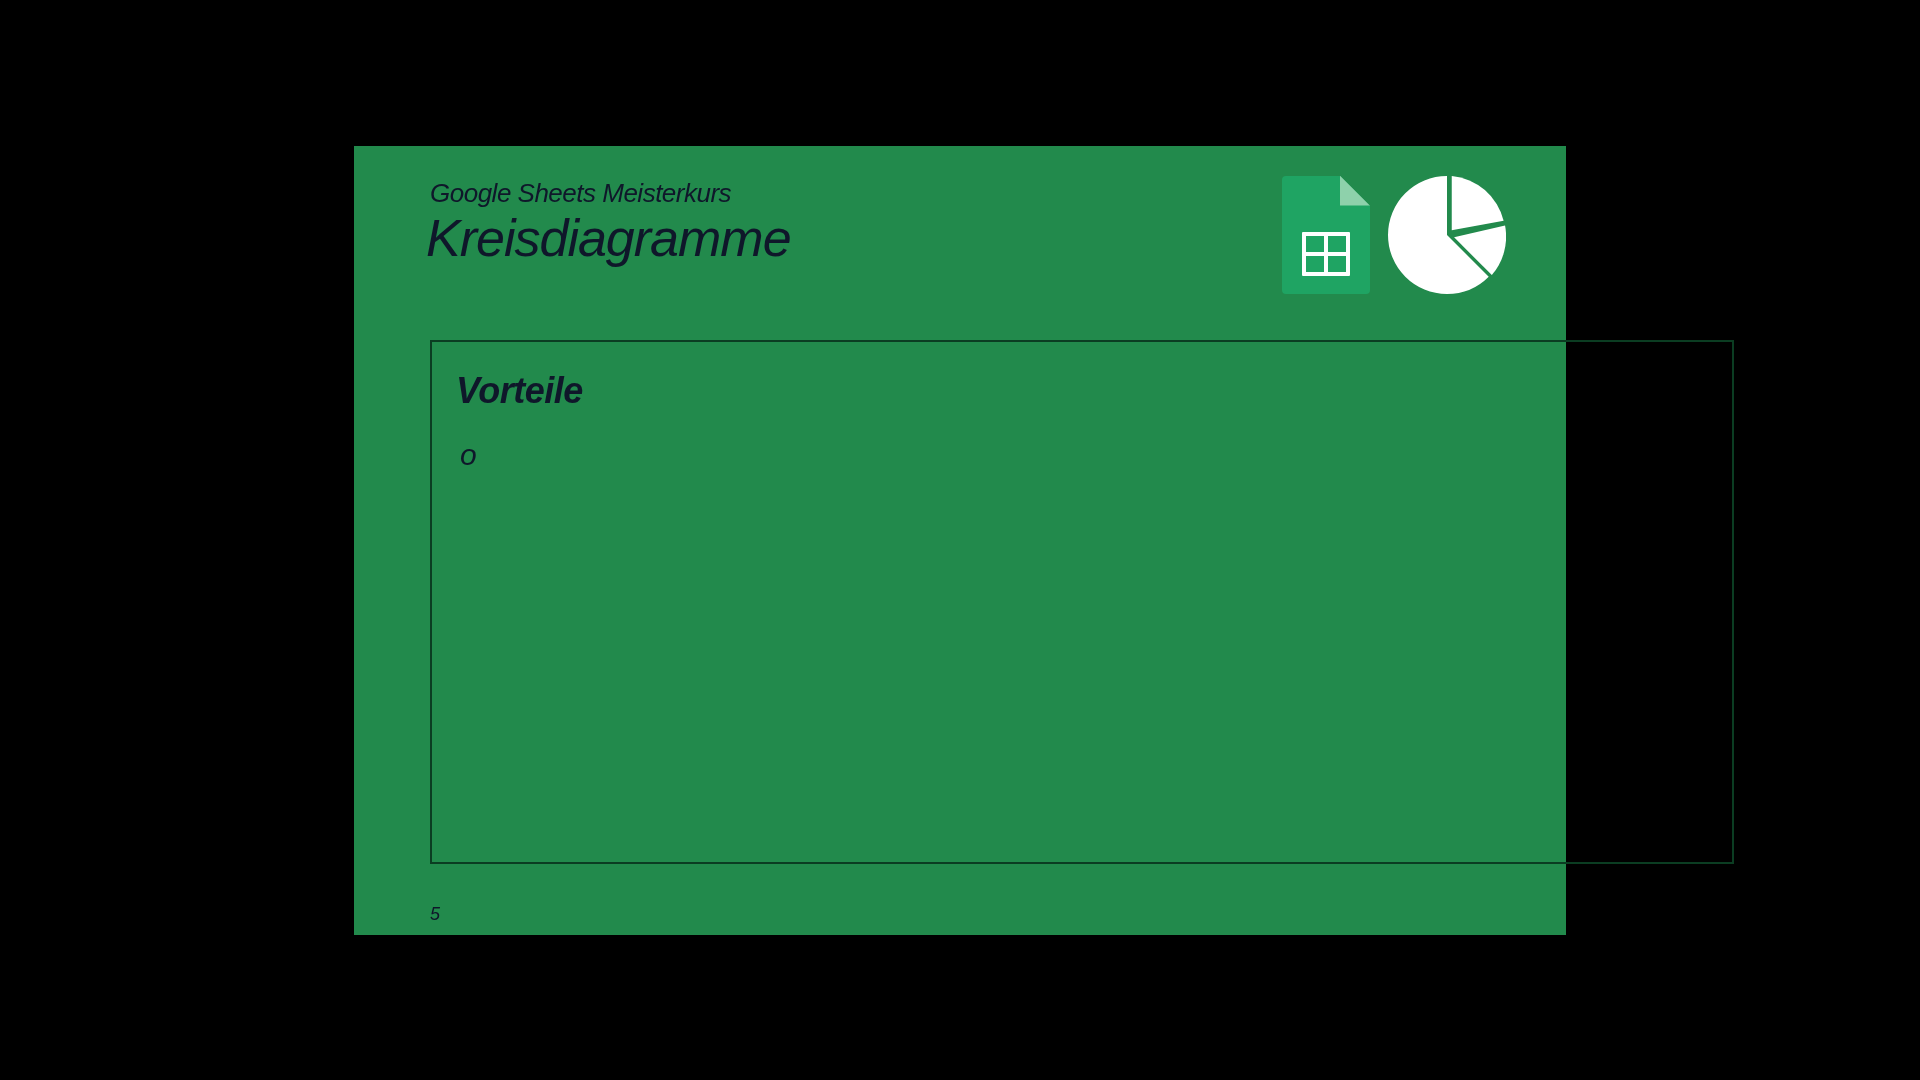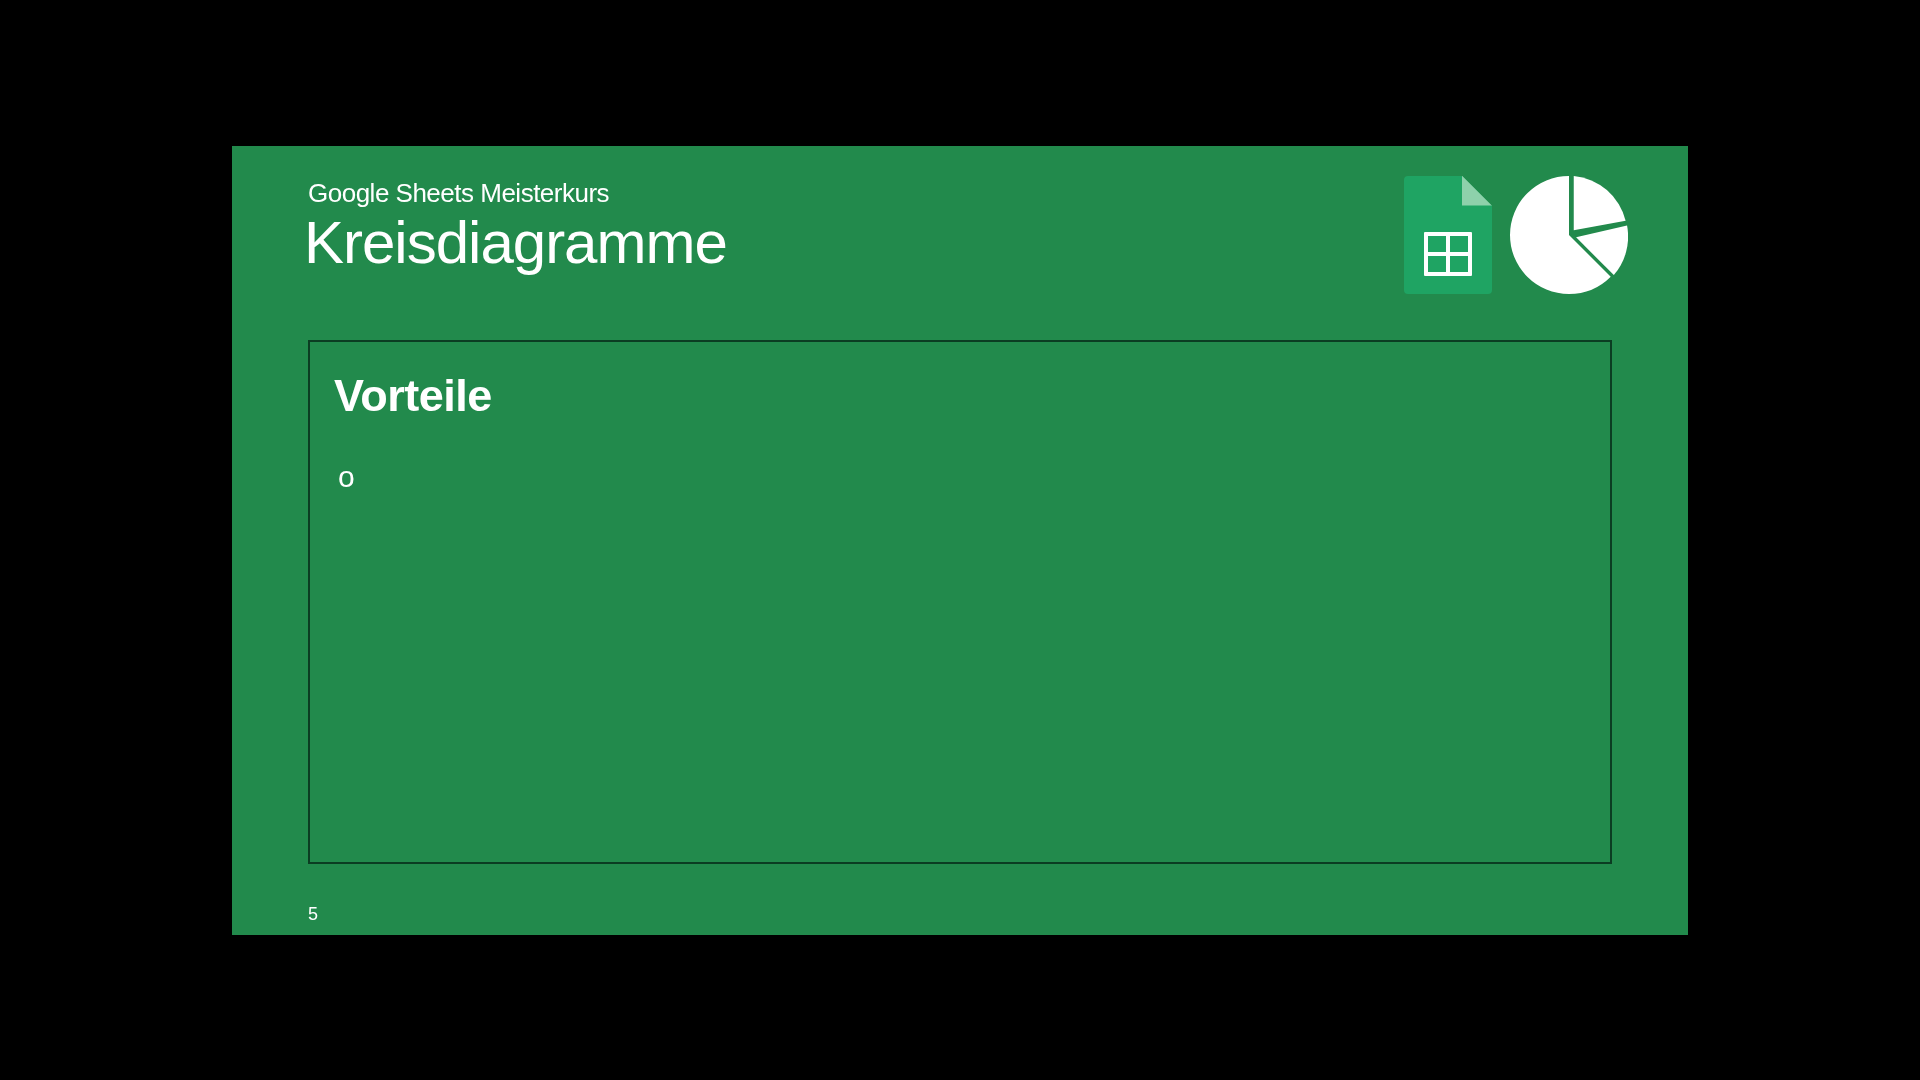--- a/index.html
+++ b/index.html
@@ -5,39 +5,40 @@
     * { margin: 0; padding: 0; box-sizing: border-box; }
     html, body { width: 100%; height: 100%; overflow: hidden; }
     body {
       font-family: "Segoe UI", "Calibri Light", Arial, sans-serif;
       background: #000;
       display: flex;
       align-items: center;
       justify-content: center;
     }
     .slide {
-      width: 1456px;
+      width: 1212px;
       height: 789px;
       background: #228a4c;
       position: relative;
-      color: #ffffff;
+      color: #0f172a;
+      font-style: italic;
     }
     .subtitle {
       position: absolute;
       left: 76px;
       top: 32px;
       font-size: 26px;
       font-weight: 400;
       letter-spacing: -0.5px;
     }
     .title {
       position: absolute;
       left: 72px;
       top: 64px;
-      font-size: 60px;
+      font-size: 52px;
       font-weight: 300;
       letter-spacing: -1px;
       line-height: 1.1;
     }
     .icons {
       position: absolute;
       right: 60px;
       top: 30px;
       display: flex;
       align-items: center;
@@ -108,24 +109,24 @@
     .content-box {
       position: absolute;
       left: 76px;
       top: 194px;
       width: 1304px;
       height: 524px;
       border: 2px solid #0b3d22;
       padding: 28px 24px;
     }
     .section-heading {
-      font-size: 45px;
+      font-size: 36px;
       font-weight: 700;
       letter-spacing: -0.5px;
-      margin-bottom: 40px;
+      margin-bottom: 28px;
     }
     .bullet-row {
       display: flex;
       align-items: baseline;
       gap: 48px;
       padding-left: 4px;
     }
     .bullet-marker {
       font-size: 30px;
       font-weight: 400;

